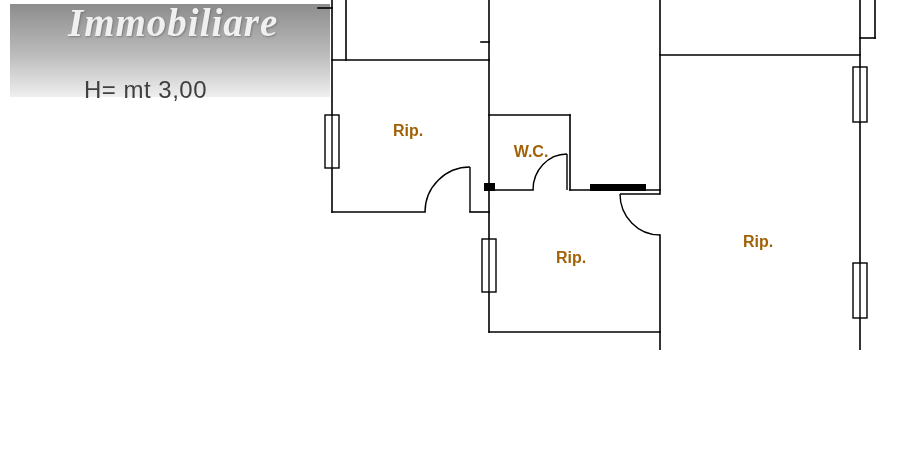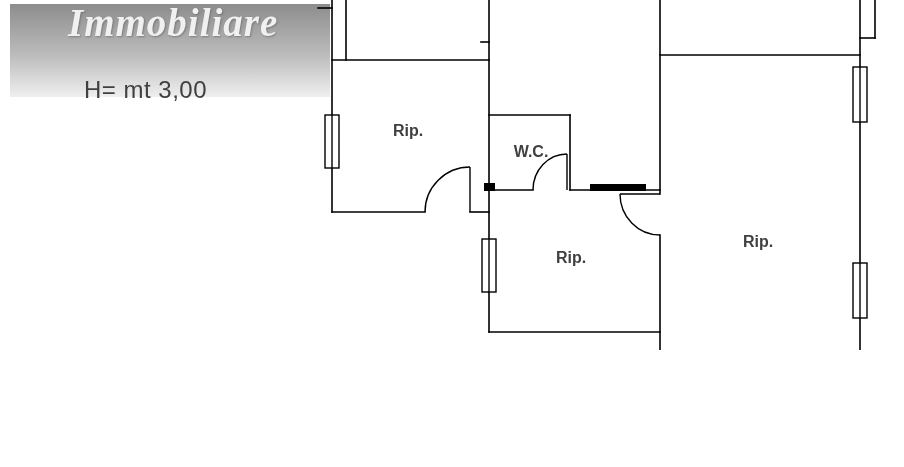--- a/index.html
+++ b/index.html
@@ -73,21 +73,21 @@
     position: absolute;
     left: 0;
     top: 0;
     z-index: 2;
   }
   .room-label {
     position: absolute;
     transform: translate(-50%, -50%);
     font-weight: bold;
     font-size: 16px;
-    color: #404040;
+    color: #a16207;
     z-index: 3;
     white-space: nowrap;
   }
   .room-label.rip1 { left: 408px; top: 131px; }
   .room-label.wc   { left: 531px; top: 152px; }
   .room-label.rip2 { left: 571px; top: 258px; }
   .room-label.rip3 { left: 758px; top: 242px; }
 </style>
 </head>
 <body>

